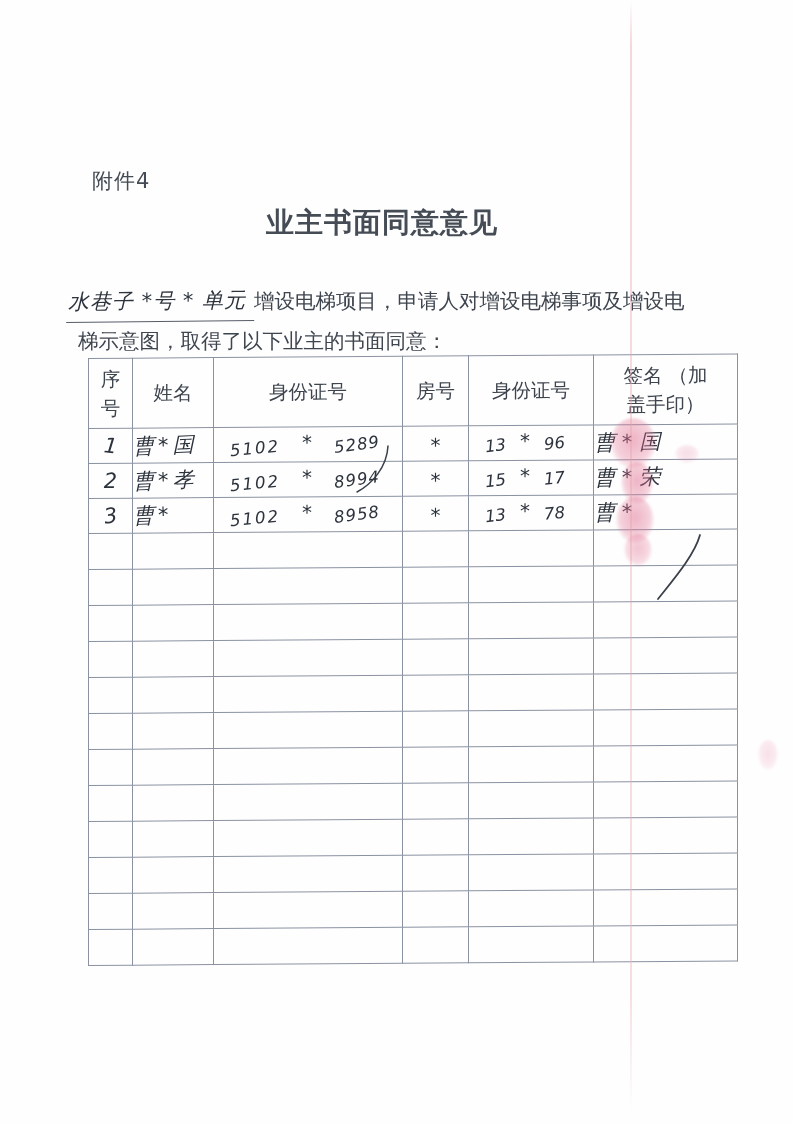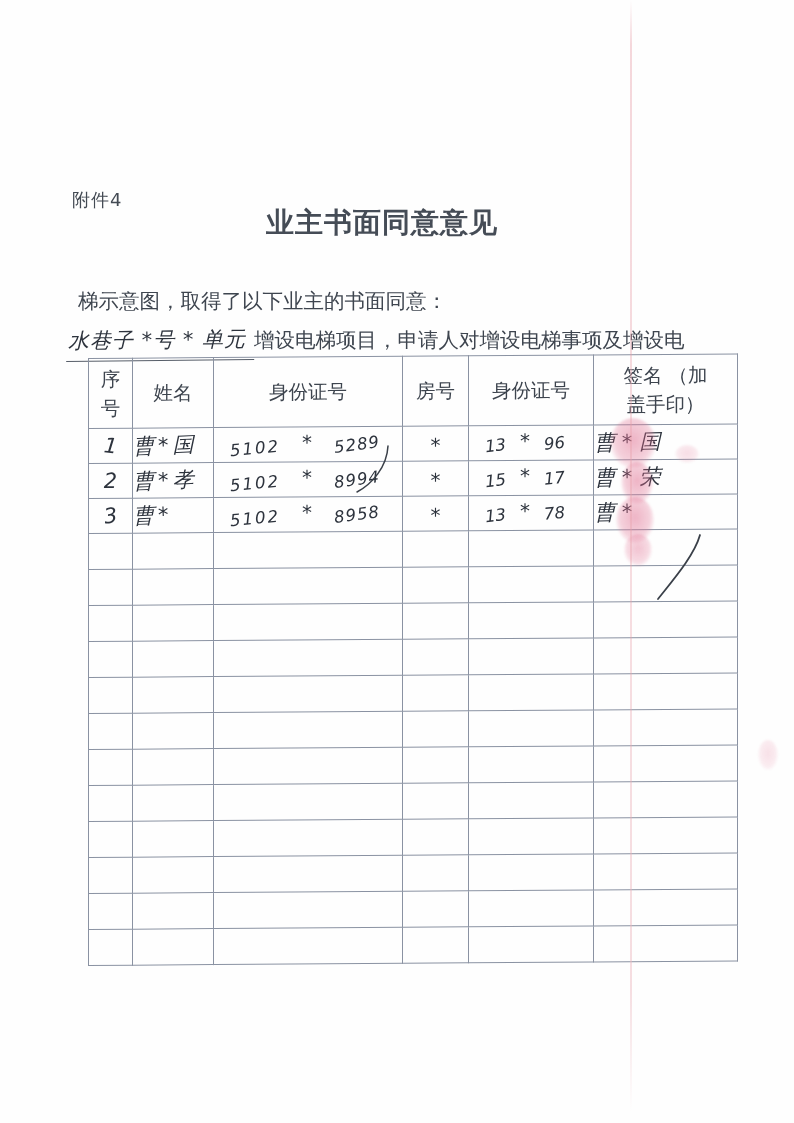--- a/index.html
+++ b/index.html
@@ -13,22 +13,22 @@
   
   .scan-streak {
     position:absolute; left:630px; top:0; width:2px; height:1123px; z-index:4;
     background:linear-gradient(180deg,
       rgba(231,157,167,0) 0%, rgba(231,157,167,.40) 4%,
       rgba(231,157,167,.34) 55%, rgba(236,185,192,.48) 88%,
       rgba(231,157,167,0) 99%);
     pointer-events:none;
   }
   .attachment-label {
-    position:absolute; left:72px; top:167px;
-    font-size:18px; color:#444b54; letter-spacing:1px;margin-top:21px;
+    position:absolute; left:92px; top:167px;
+    font-size:21px; color:#444b54; letter-spacing:1px;
   }
   .doc-title {
     position:absolute; left:0; top:204px; width:100%;
     text-align:center; transform:translateX(-15px);
     font-size:28px; font-weight:700; letter-spacing:1px; color:#454c56;
   }
   .intro {
     position:absolute; left:78px; top:282px; width:668px;
     font-size:20.5px; line-height:39px; color:#3e454f;
     white-space:nowrap;
@@ -94,22 +94,22 @@
 
 <div class="page">
 
   <div class="scan-streak"></div>
 
   <div class="attachment-label">附件4</div>
 
   <div class="doc-title">业主书面同意意见</div>
 
   <div class="intro">
+    <div><span class="hw hw-location">水巷子 *号 * 单元</span><span>增设电梯项目，申请人对增设电梯事项及增设电</span></div>
     <div><span>梯示意图，取得了以下业主的书面同意：</span></div>
-    <div><span class="hw hw-location">水巷子 *号 * 单元</span><span>增设电梯项目，申请人对增设电梯事项及增设电</span></div>
   </div>
 
   <table class="consent">
     <colgroup>
       <col style="width:44px">
         <col style="width:81px">
         <col style="width:189px">
       <col style="width:66px">
         <col style="width:125px">
         <col style="width:144px">

